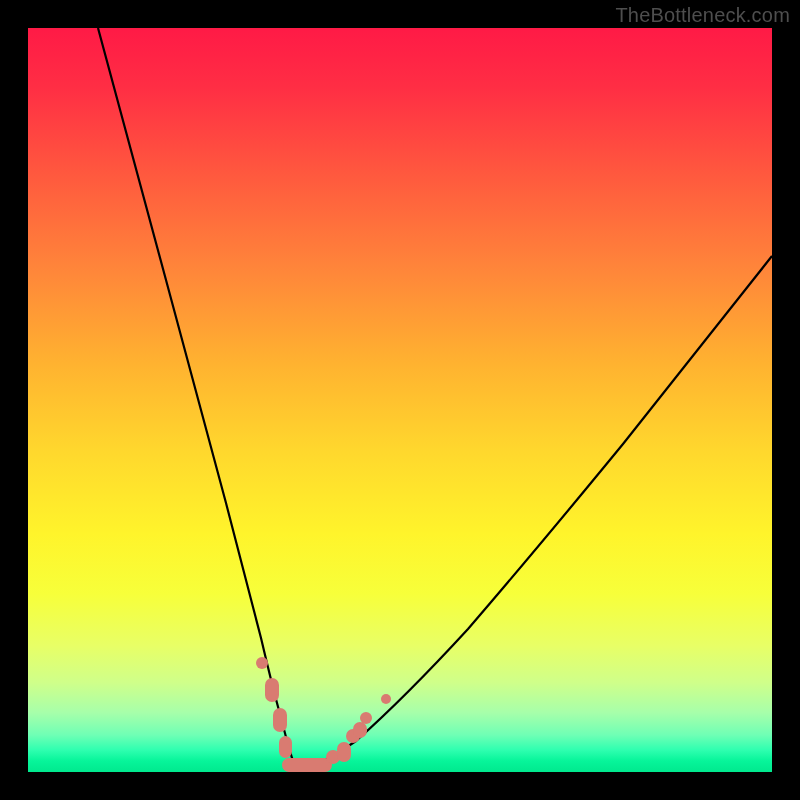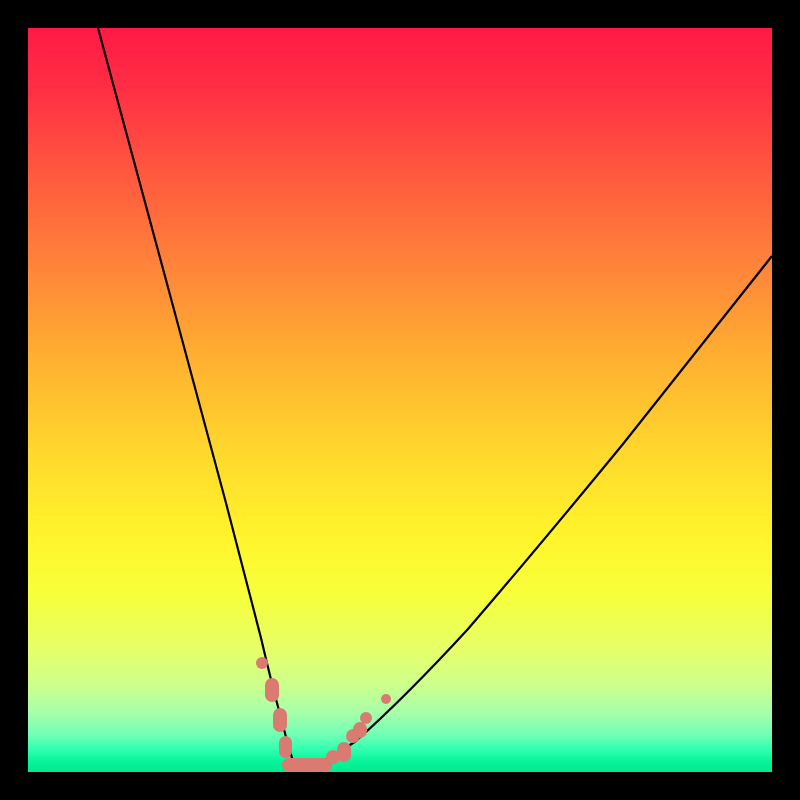--- a/index.html
+++ b/index.html
@@ -101,13 +101,14 @@
         <div class="marker" style="background: rgb(217, 123, 113); left: 254px; top: 730px; width: 50px; height: 14px; border-radius: 14px;"></div>
         <div class="marker" style="background: rgb(217, 123, 113); left: 298px; top: 722px; width: 14px; height: 14px; border-radius: 50%;"></div>
         <div class="marker" style="background: rgb(217, 123, 113); left: 309px; top: 714px; width: 14px; height: 20px; border-radius: 14px;"></div>
         <div class="marker" style="background: rgb(217, 123, 113); left: 318px; top: 701px; width: 14px; height: 14px; border-radius: 50%;"></div>
         <div class="marker" style="background: rgb(217, 123, 113); left: 325px; top: 694px; width: 14px; height: 16px; border-radius: 14px;"></div>
         <div class="marker" style="background: rgb(217, 123, 113); left: 332px; top: 684px; width: 12px; height: 12px; border-radius: 50%;"></div>
         <div class="marker" style="background: rgb(217, 123, 113); left: 353px; top: 666px; width: 10px; height: 10px; border-radius: 50%;"></div>
       </div>
   </div>
 
+  <div class="watermark">TheBottleneck.com</div>
 </div>
 
 </body></html>

